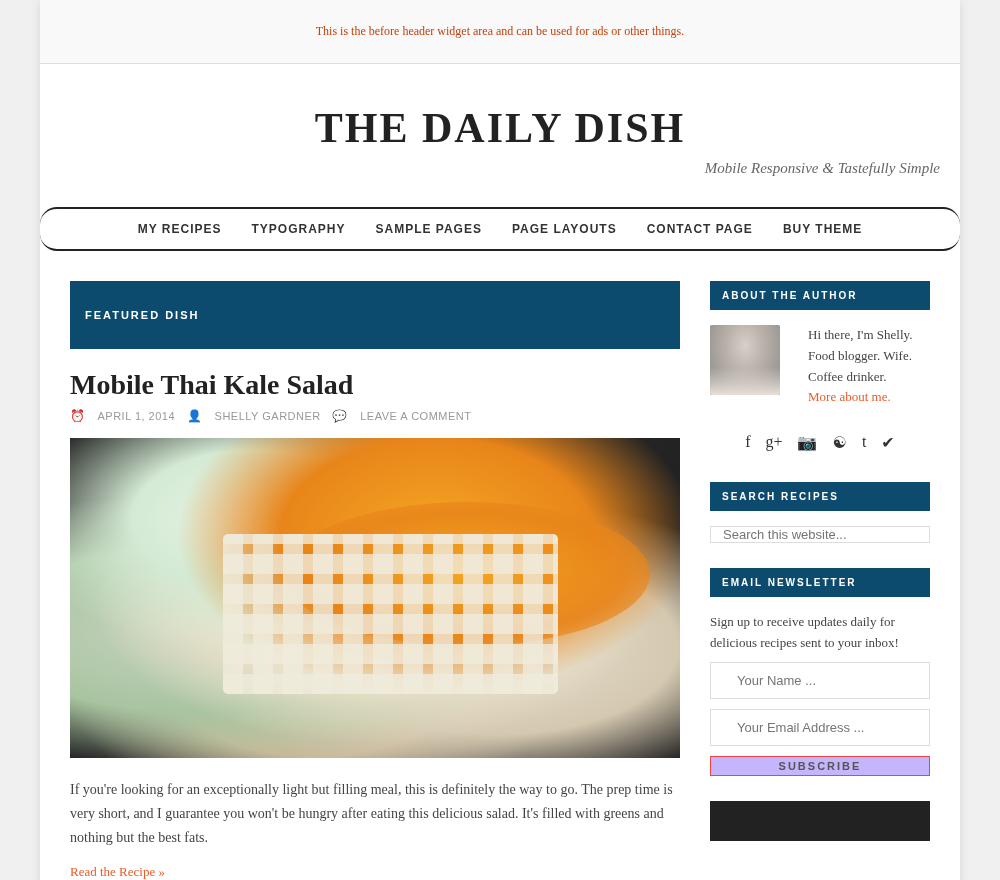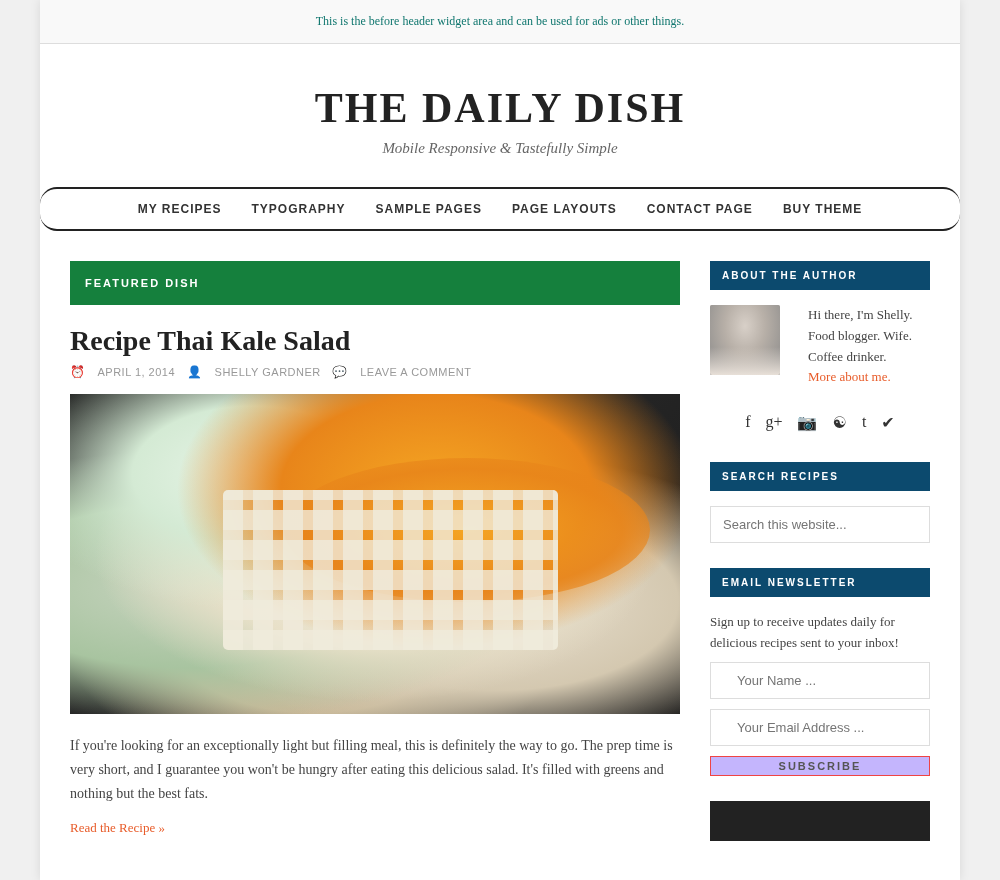--- a/index.html
+++ b/index.html
@@ -12,42 +12,43 @@
     .page-wrapper {
       background: #fff;
       max-width: 920px;
       margin: 0 auto;
       box-shadow: 0 0 10px rgba(0,0,0,0.1);
       min-height: 880px;
     }
     .before-header {
       background: #f9f9f9;
       text-align: center;
-      padding: 14px;
+      padding: 24px;
       font-size: 12px;
-      color: #0f766e;
+      color: #c2410c;
       border-bottom: 1px solid #ddd;
     }
     .site-header {
       text-align: center;
       padding: 40px 20px 30px;
     }
     .site-title {
       font-family: Georgia, serif;
       font-size: 42px;
       font-weight: bold;
       letter-spacing: 2px;
       color: #222;
       text-transform: uppercase;
     }
     .site-tagline {
       font-size: 15px;
       color: #666;
       margin-top: 8px;
       font-style: italic;
+      text-align: right;
     }
     .main-nav {
       border-top: 2px solid #222;
       border-bottom: 2px solid #222;
       text-align: left;
       padding: 12px 0;
       border-radius: 17px;
     }
     .main-nav ul {
       list-style: none;
@@ -71,28 +72,28 @@
     }
     .main-content {
       flex: 1;
       min-width: 0;
     }
     .sidebar {
       width: 220px;
       flex-shrink: 0;
     }
     .featured-label {
-      background: #15803d;
+      background: #0c4a6e;
       color: #fff;
       font-family: Arial, sans-serif;
       font-size: 11px;
       font-weight: bold;
       letter-spacing: 2px;
       text-transform: uppercase;
-      padding: 16px 15px;
+      padding: 28px 15px;
       margin-bottom: 20px;
     }
     .post-title {
       font-size: 28px;
       font-weight: bold;
       color: #222;
       margin-bottom: 8px;
       font-family: Georgia, serif;
     }
     .post-meta {
@@ -244,21 +245,21 @@
       margin-bottom: 5px;
     }
     .social-icon {
       font-size: 16px;
       color: #333;
       cursor: pointer;
       font-style: normal;
     }
     .search-input {
       width: 100%;
-      padding: 10px 12px;
+      padding: 0 12px;
       border: 1px solid #ddd;
       font-size: 13px;
       color: #404040;
       outline: none;
       font-family: Arial, sans-serif;
     }
     .newsletter-text {
       font-size: 13px;
       line-height: 1.6;
       color: #444;
@@ -328,21 +329,21 @@
         <a>BUY THEME</a>
       </li>
     </ul>
   </nav>
 
   <div class="content-area">
 
     <div class="main-content">
       <div class="featured-label">FEATURED DISH</div>
 
-      <h1 class="post-title">Recipe Thai Kale Salad</h1>
+      <h1 class="post-title">Mobile Thai Kale Salad</h1>
 
       <div class="post-meta">
         <span style="font-size:12px;">⏰</span>
         <span>APRIL 1, 2014</span>
         <span style="font-size:12px;">👤</span>
         <span>SHELLY GARDNER</span>
         <span style="font-size:12px;">💬</span>
         <span style="cursor:pointer;">LEAVE A COMMENT</span>
       </div>
 

